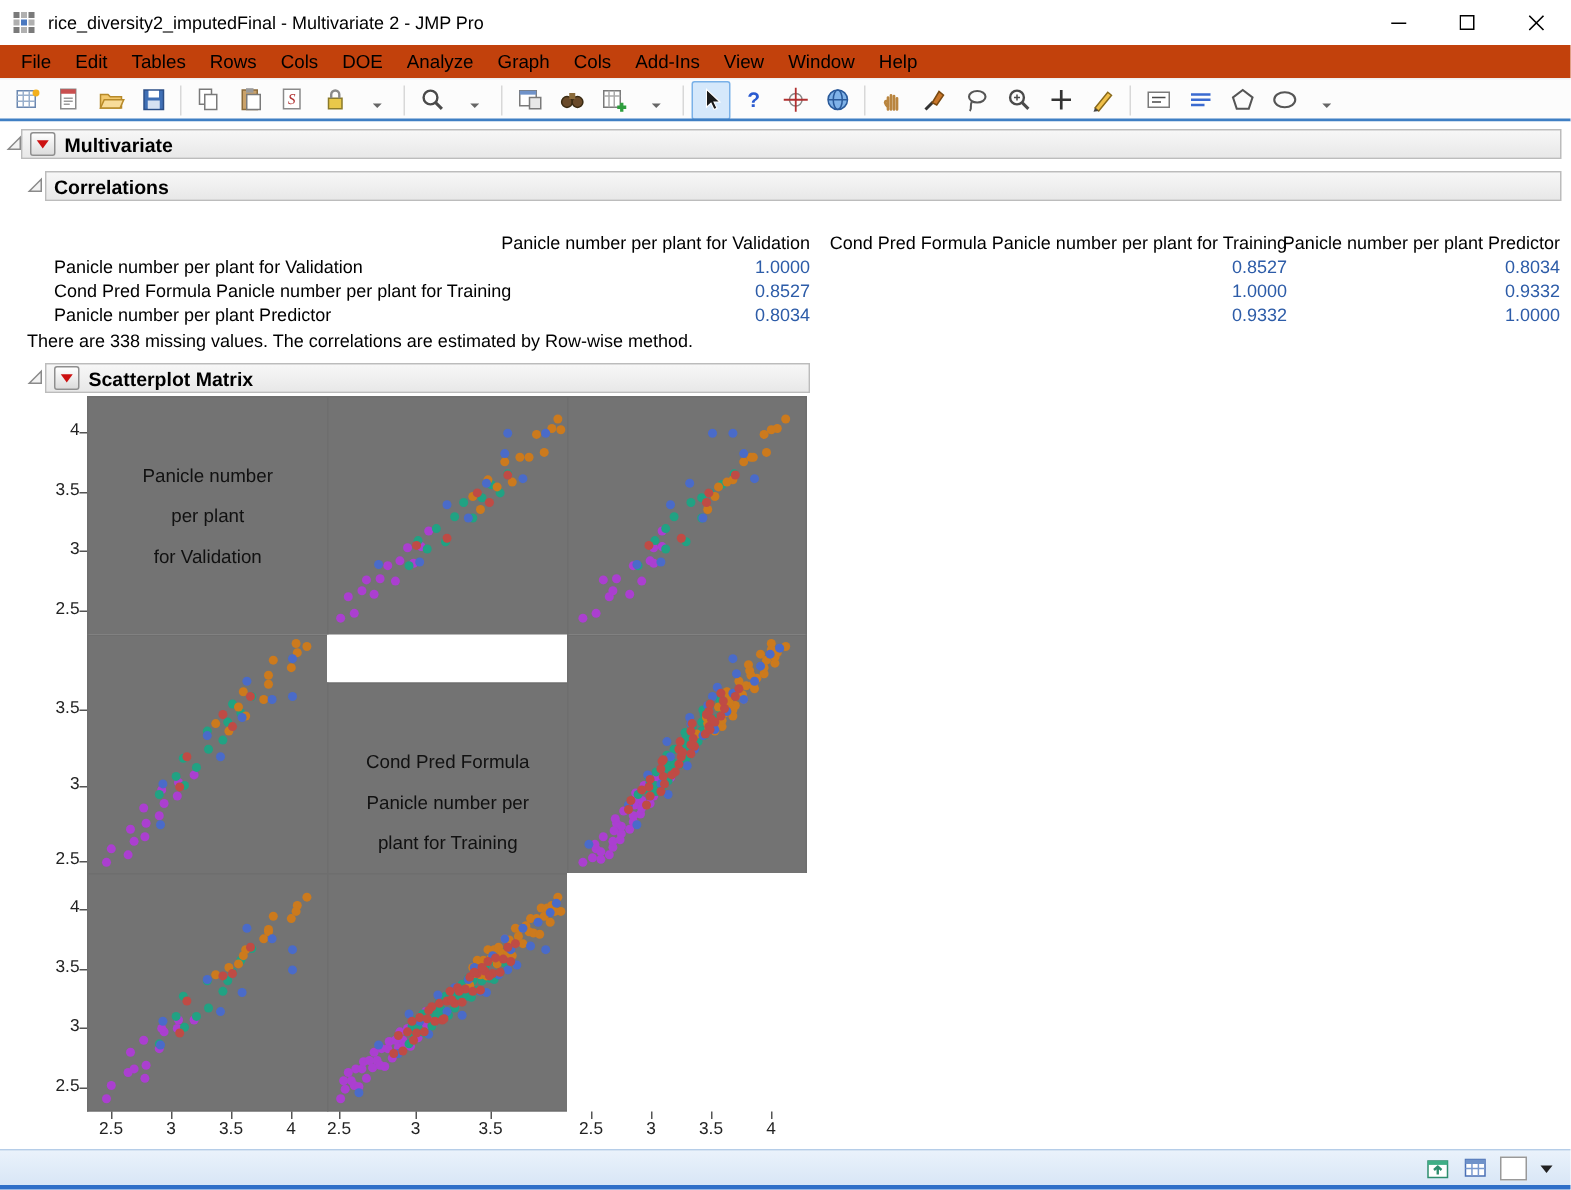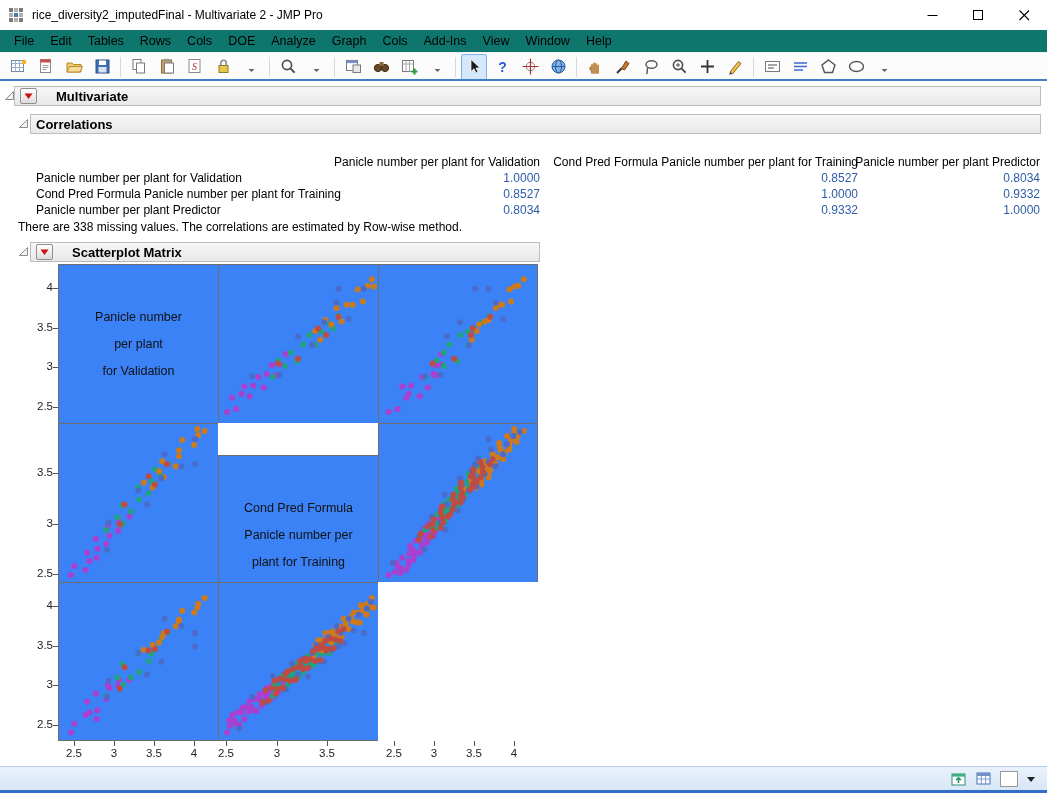--- a/index.html
+++ b/index.html
@@ -5,43 +5,43 @@
   html,body{margin:0;padding:0;}
   body{width:1047px;height:793px;overflow:hidden;background:#fff;
        font-family:"Liberation Sans",sans-serif;color:#000;position:relative;}
   
   .titlebar{position:absolute;top:0;left:0;right:0;height:30px;background:#fff;display:flex;align-items:center;}
   .app-icon{margin-left:8px;width:16px;height:16px;display:inline-flex;}
   .win-title{margin-left:8px;font-size:12px;}
   .winbtns{position:absolute;right:0;top:0;height:30px;display:flex;}
   .winbtn{width:46px;height:30px;display:flex;align-items:center;justify-content:center;}
   
-  .menubar{position:absolute;top:30px;left:0;right:0;height:22px;background:#0f766e;display:flex;align-items:center;padding-left:6px;}
+  .menubar{position:absolute;top:30px;left:0;right:0;height:22px;background:#c2410c;display:flex;align-items:center;padding-left:6px;}
   .menu-item{font-size:12.5px;padding:2px 8px;cursor:default;}
   
   .toolbar{position:absolute;top:52px;left:0;right:0;height:27px;background:#fcfcfc;display:flex;align-items:center;padding-left:4px;border-top:1px solid #f0f0f0;}
   .tb-btn{width:24px;height:24px;display:flex;align-items:center;justify-content:center;margin:0 1px;border:1px solid transparent;border-radius:2px;}
   .tb-btn.selected{background:#d5e8fb;border-color:#7ab1e8;}
   .tb-sep{width:1px;height:20px;background:#d8d8d8;margin:0 4px;}
   .accentline{position:absolute;top:79px;left:0;right:0;height:2px;background:#3f7fc4;}
   
   .report{position:absolute;top:81px;left:0;right:0;height:685px;background:#fff;overflow:hidden;}
-  .outline-bar{position:absolute;height:20px;background:linear-gradient(#f7f7f7,#e8e8e8);border:1px solid #bcbcbc;box-sizing:border-box;display:flex;align-items:center;gap:19px;padding:0 5px;}
+  .outline-bar{position:absolute;height:20px;background:linear-gradient(#f7f7f7,#e8e8e8);border:1px solid #bcbcbc;box-sizing:border-box;display:flex;align-items:center;gap:6px;padding:0 5px;}
   .outline-title{font-weight:bold;font-size:13px;}
   .redbtn{width:15px;height:14px;border:1px solid #8f8f8f;border-radius:2px;background:linear-gradient(#ffffff,#dcdcdc);display:flex;align-items:center;justify-content:center;}
   .disc{position:absolute;width:11px;height:11px;display:flex;}
   
   .corr{position:absolute;left:36px;top:73px;font-size:12px;}
   .corr-row{display:grid;grid-template-columns:300px 204px 318px 182px;height:16px;align-items:center;}
   .corr-row .lbl{white-space:nowrap;}
   .corr-row .num{display:flex;justify-content:flex-end;white-space:nowrap;}
   .corr-row .val{color:#2d5ca8;}
   .note{position:absolute;left:18px;top:139px;font-size:12px;}
   
-  .cell{position:absolute;box-sizing:border-box;border-left:1px solid #6e6e6e;border-top:1px solid #6e6e6e;background:#3b82f6;}
+  .cell{position:absolute;box-sizing:border-box;border-left:1px solid #6e6e6e;border-top:1px solid #6e6e6e;background:#737373;}
   .cell.br{border-right:1px solid #6e6e6e;}
   .cell.bb{border-bottom:1px solid #6e6e6e;}
   .diag{display:flex;flex-direction:column;align-items:center;justify-content:center;gap:13px;height:100%;font-size:12.5px;color:#111;}
   .tick-y{position:absolute;width:26px;text-align:right;font-size:11.5px;color:#222;}
   .tick-x{position:absolute;width:34px;text-align:center;font-size:11.5px;color:#222;}
   .tmark{position:absolute;background:#555;}
   
   .statusbar{position:absolute;left:0;right:0;top:766px;height:24px;background:linear-gradient(#eaf2fb,#d8e6f6);border-top:1px solid #b5cde8;box-sizing:border-box;display:flex;align-items:center;justify-content:flex-end;gap:7px;padding-right:10px;}
   .swatch{width:16px;height:14px;background:#fff;border:1px solid #999;}
   .winframe{position:absolute;left:0;right:0;bottom:0;height:3px;background:#2f6fc8;}

